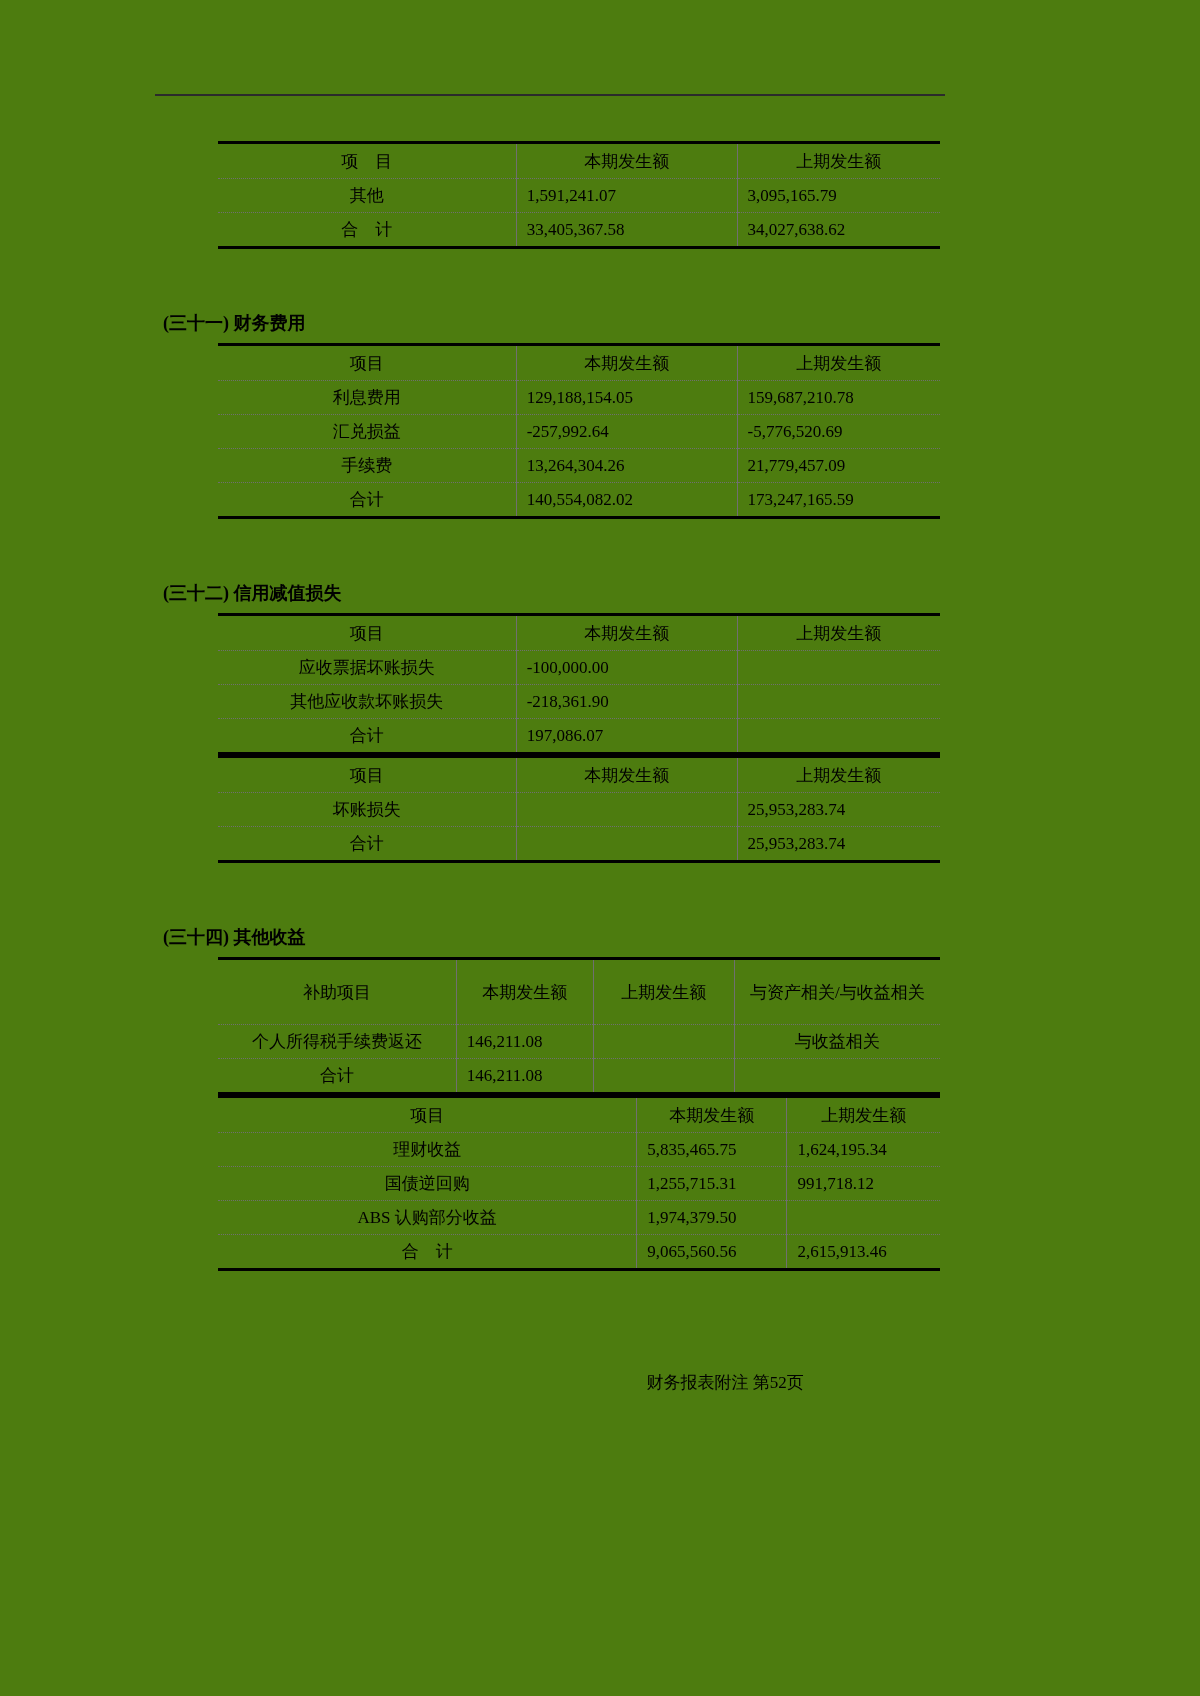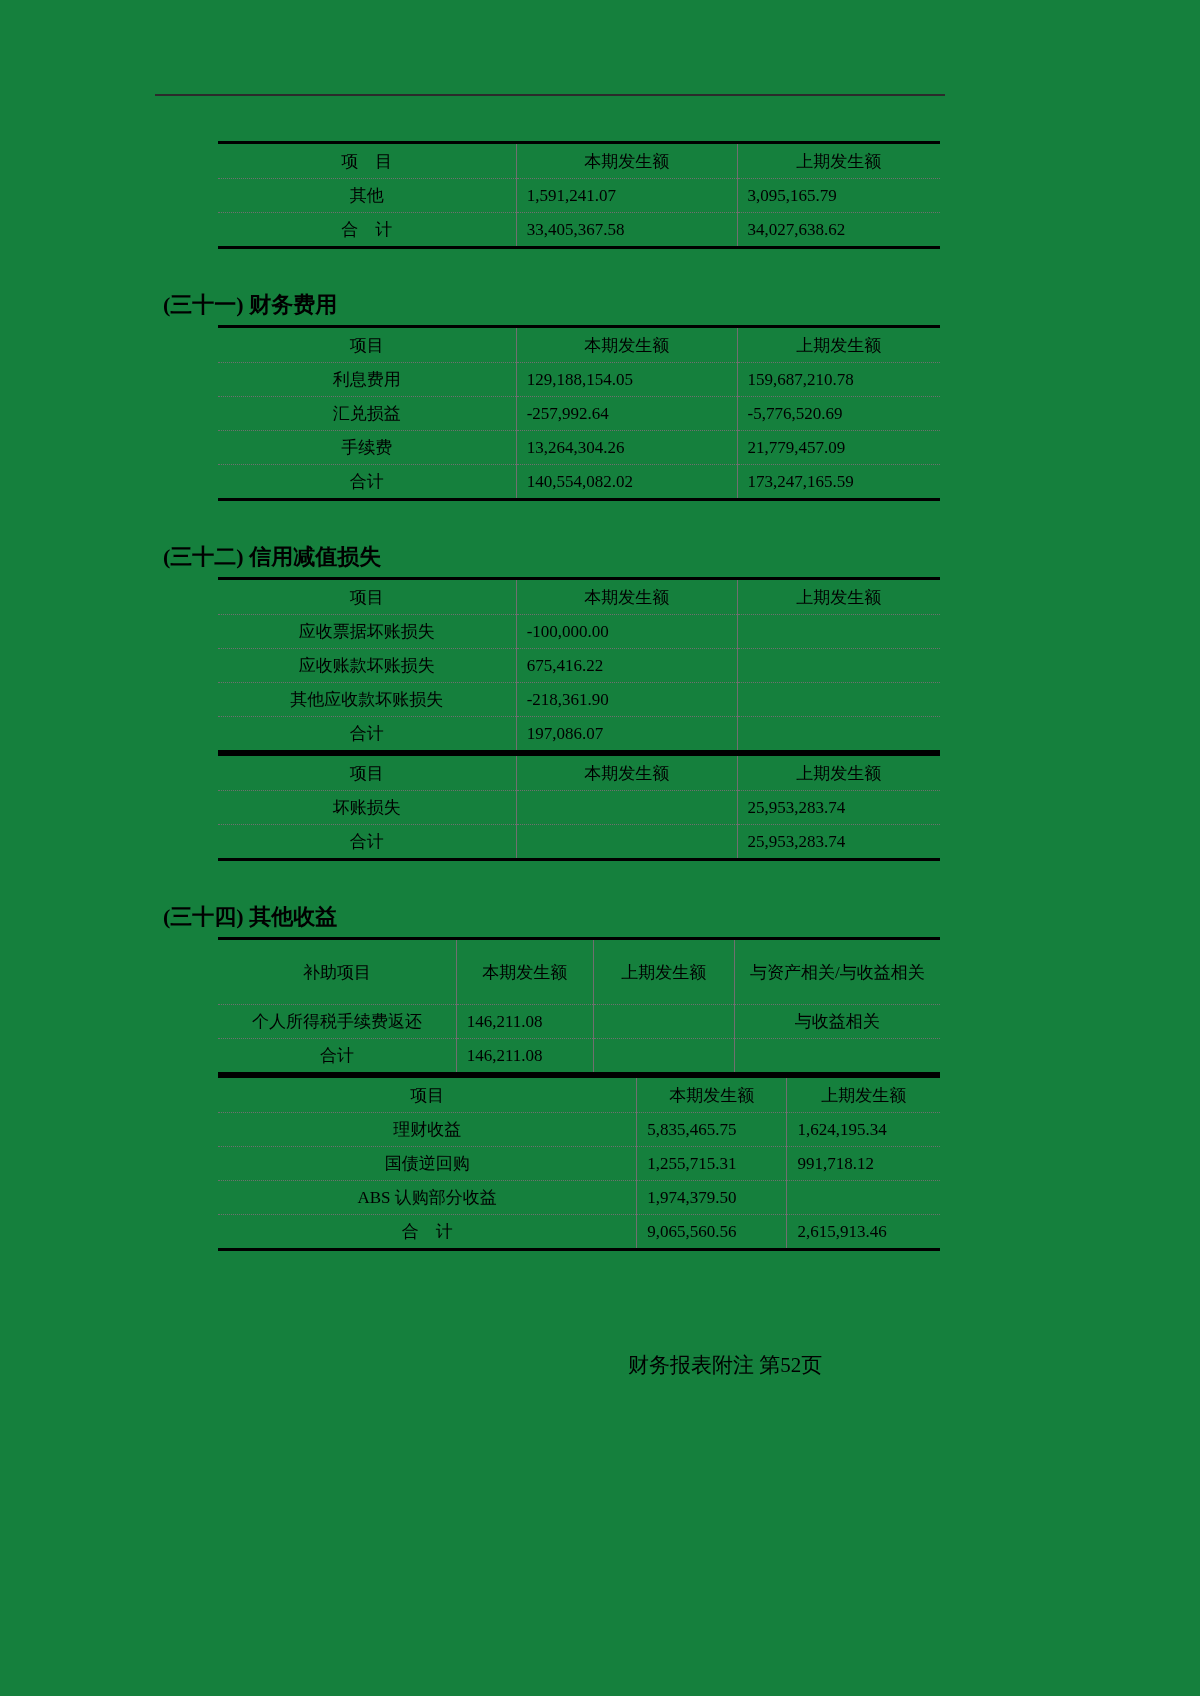--- a/index.html
+++ b/index.html
@@ -3,42 +3,42 @@
 <meta charset="utf-8">
 <style>
   html, body {
     margin: 0;
     padding: 0;
     background: #ffffff;
   }
   .page {
     width: 1200px;
     height: 1696px;
-    background: #15803d;
+    background: #4d7c0f;
     color: #000000;
     font-family: "Liberation Serif", "DejaVu Serif", serif;
     box-sizing: border-box;
     padding-top: 94px;
     overflow: hidden;
     position: relative;
   }
   .top-rule {
     margin-left: 155px;
     width: 790px;
     border-top: 2px solid #2b2b2b;
   }
   .content {
     margin-left: 155px;
     width: 790px;
   }
   .note-title {
-    font-size: 22px;
+    font-size: 18px;
     font-weight: bold;
     line-height: 24px;
-    margin: 44px 0 8px 8px;
+    margin: 62px 0 8px 8px;
   }
   .first-table-wrap {
     margin-top: 45px;
   }
   table.fin-table {
     border-collapse: collapse;
     table-layout: fixed;
     width: 722px;
     margin-left: 63px;
     border-top: 3px solid #000;
@@ -72,21 +72,21 @@
     height: 64px;
   }
   .al-left   { text-align: center; }
   .al-right  { text-align: left; }
   .al-center { text-align: center; }
   .page-footer {
     margin-top: 100px;
     width: 790px;
     margin-left: 175px;
     text-align: center;
-    font-size: 21px;
+    font-size: 17px;
   }
 </style>
 </head>
 <body>
 
 <div class="page">
   <div class="top-rule"></div>
 
   <main class="content">
 
@@ -171,25 +171,20 @@
             <tr>
               <th>项目</th>
               <th>本期发生额</th>
               <th>上期发生额</th>
             </tr>
           </thead>
           <tbody>
             <tr>
               <td class="al-left">应收票据坏账损失</td>
               <td class="al-right">-100,000.00</td>
-              <td class="al-right"></td>
-            </tr>
-            <tr>
-              <td class="al-left">应收账款坏账损失</td>
-              <td class="al-right">675,416.22</td>
               <td class="al-right"></td>
             </tr>
             <tr>
               <td class="al-left">其他应收款坏账损失</td>
               <td class="al-right">-218,361.90</td>
               <td class="al-right"></td>
             </tr>
             <tr>
               <td class="al-center">合计</td>
               <td class="al-right">197,086.07</td>

